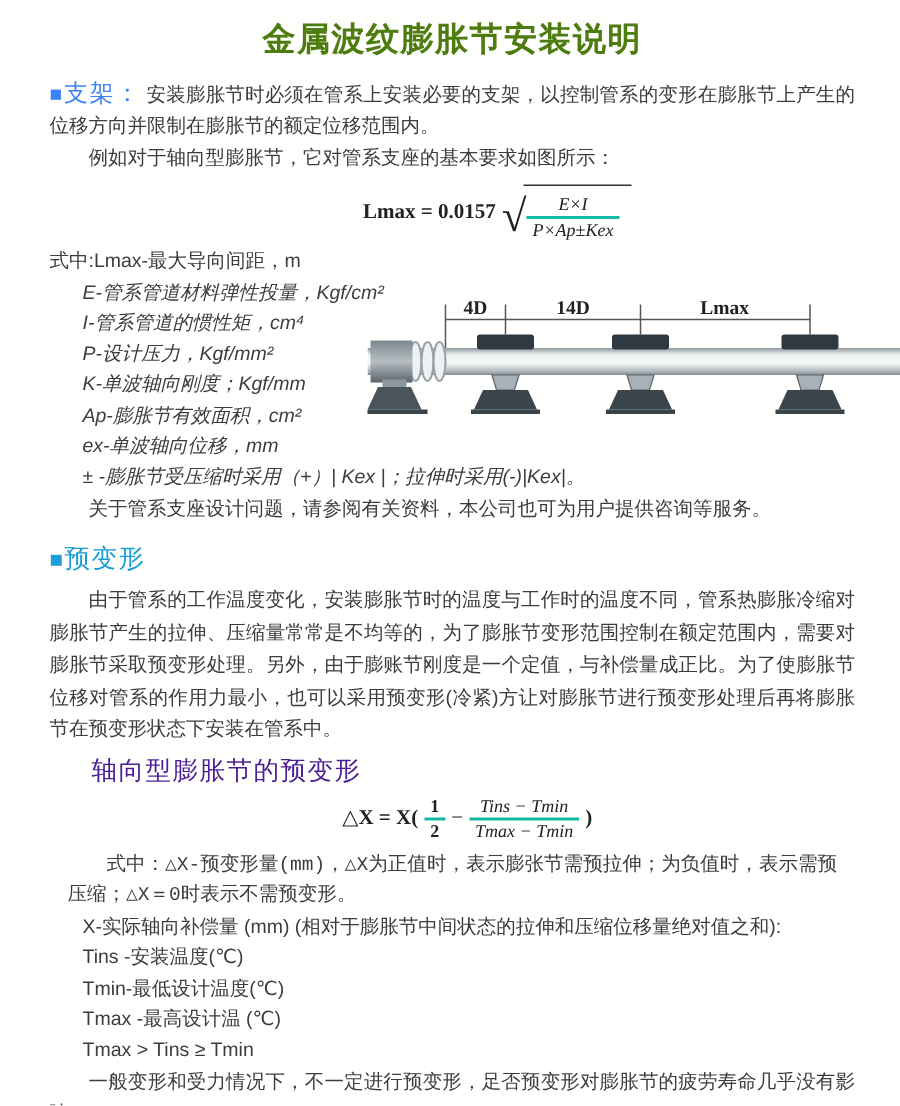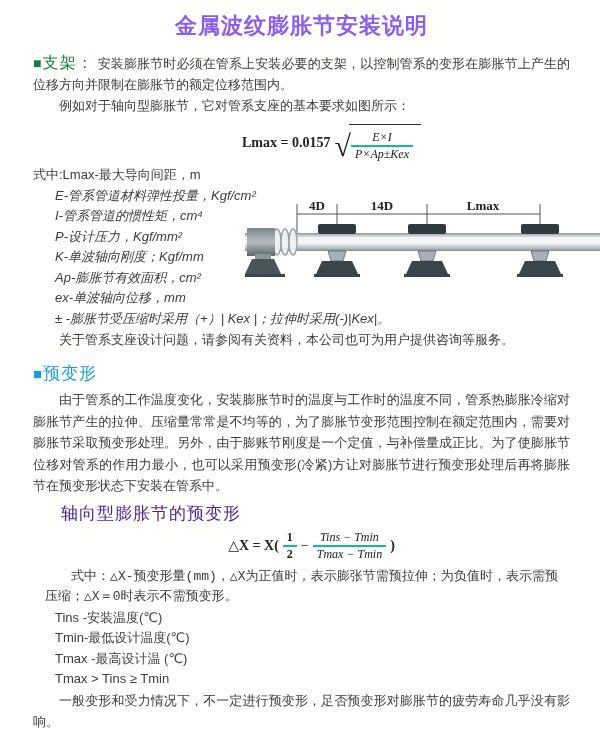--- a/index.html
+++ b/index.html
@@ -14,27 +14,27 @@
     color:#3c3c3c;
     font-size:13px;
     line-height:20px;
   }
   .doc-title{
     margin:0 0 12px;
     text-align:center;
     font-size:22px;
     line-height:28px;
     font-weight:bold;
-    color:#8b5cf6;
+    color:#4d7c0f;
     letter-spacing:1px;
   }
   .para{margin:0;line-height:21px;text-align:justify;}
   .indent{text-indent:2em;}
   .accent-inline{
-    color:#15803d;
+    color:#3b82f6;
     font-size:16px;
     letter-spacing:1px;
   }
   .accent-inline .sq{font-size:14px;}
   .section-head{
     margin:13px 0 4px;
     color:#199ed6;
     font-size:17px;
     line-height:22px;
     letter-spacing:1px;
@@ -203,19 +203,20 @@
       <span class="f-plain">−</span>
       <span class="frac">
         <span class="num">Tins − Tmin</span>
         <span class="den">Tmax − Tmin</span>
       </span>
       <span class="f-lhs">)</span>
     </span>
   </div>
 
   <p class="explain-para">式中：△X-预变形量(mm)，△X为正值时，表示膨张节需预拉伸；为负值时，表示需预压缩；△X＝0时表示不需预变形。</p>
+  <div class="plain-line sub">X-实际轴向补偿量 (mm) (相对于膨胀节中间状态的拉伸和压缩位移量绝对值之和):</div>
   <div class="plain-line sub">Tins -安装温度(℃)</div>
   <div class="plain-line sub">Tmin-最低设计温度(℃)</div>
   <div class="plain-line sub">Tmax -最高设计温 (℃)</div>
   <div class="plain-line sub">Tmax &gt; Tins ≥ Tmin</div>
   <p class="note-para">一般变形和受力情况下，不一定进行预变形，足否预变形对膨胀节的疲劳寿命几乎没有影响。</p>
 
 </div>
 
 </body></html>

